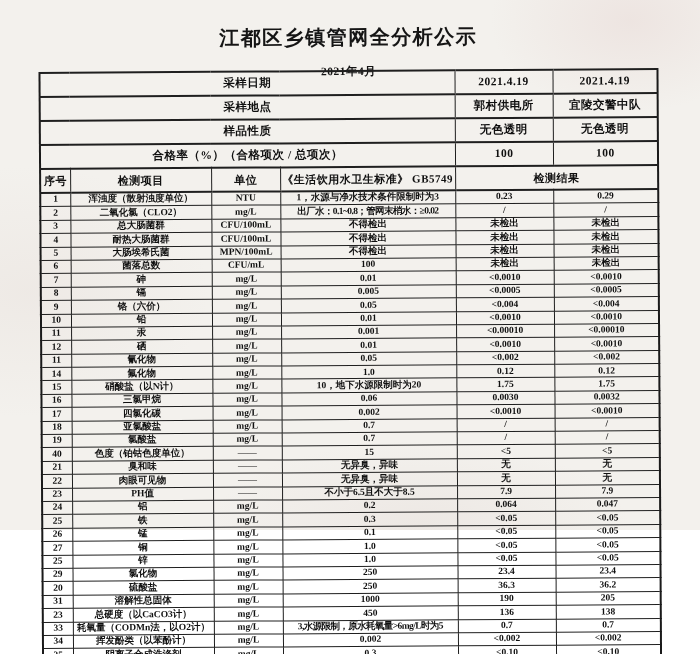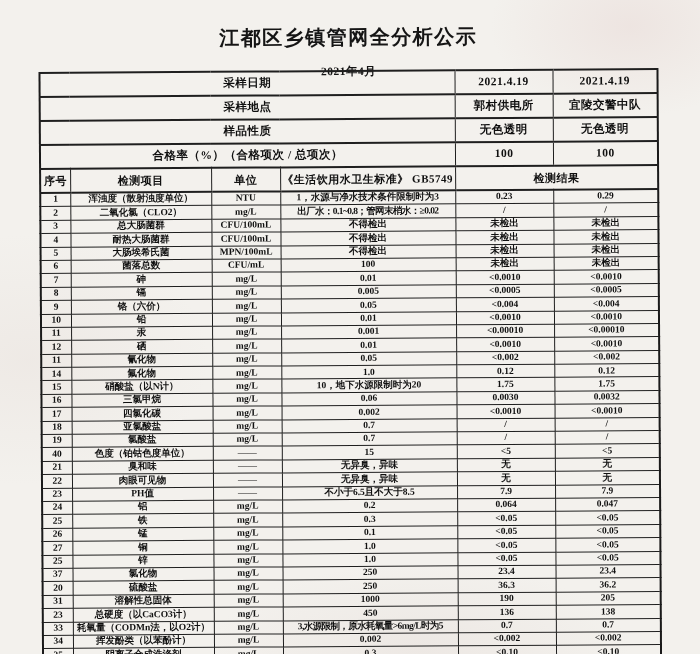--- a/index.html
+++ b/index.html
@@ -6,21 +6,21 @@
     margin: 0; padding: 0;
     width: 700px; height: 654px;
     overflow: hidden;
   }
   body {
     font-family: "Liberation Serif", "DejaVu Serif", serif;
     color: #141414;
   }
   .paper {
     position: relative;
-    width: 700px; height: 654px;
+    width: 700px; height: 530px;
     background:
       radial-gradient(ellipse 200px 130px at 90% 4%, rgba(214,178,176,0.20), transparent 70%),
       radial-gradient(ellipse 260px 180px at 4% 55%, rgba(208,188,182,0.14), transparent 70%),
       radial-gradient(ellipse 300px 120px at 60% 99%, rgba(205,185,180,0.16), transparent 70%),
       #f3f1ed;
   }
   .content {
     position: absolute; inset: 0;
     transform: rotate(-0.35deg);
     transform-origin: 350px 320px;
@@ -343,21 +343,21 @@
           </tr>
           <tr>
             <td>25</td>
             <td class="left">锌</td>
             <td>mg/L</td>
             <td>1.0</td>
             <td>&lt;0.05</td>
             <td>&lt;0.05</td>
           </tr>
           <tr>
-            <td>37</td>
+            <td>29</td>
             <td class="left">氯化物</td>
             <td>mg/L</td>
             <td>250</td>
             <td>23.4</td>
             <td>23.4</td>
           </tr>
           <tr>
             <td>20</td>
             <td class="left">硫酸盐</td>
             <td>mg/L</td>

